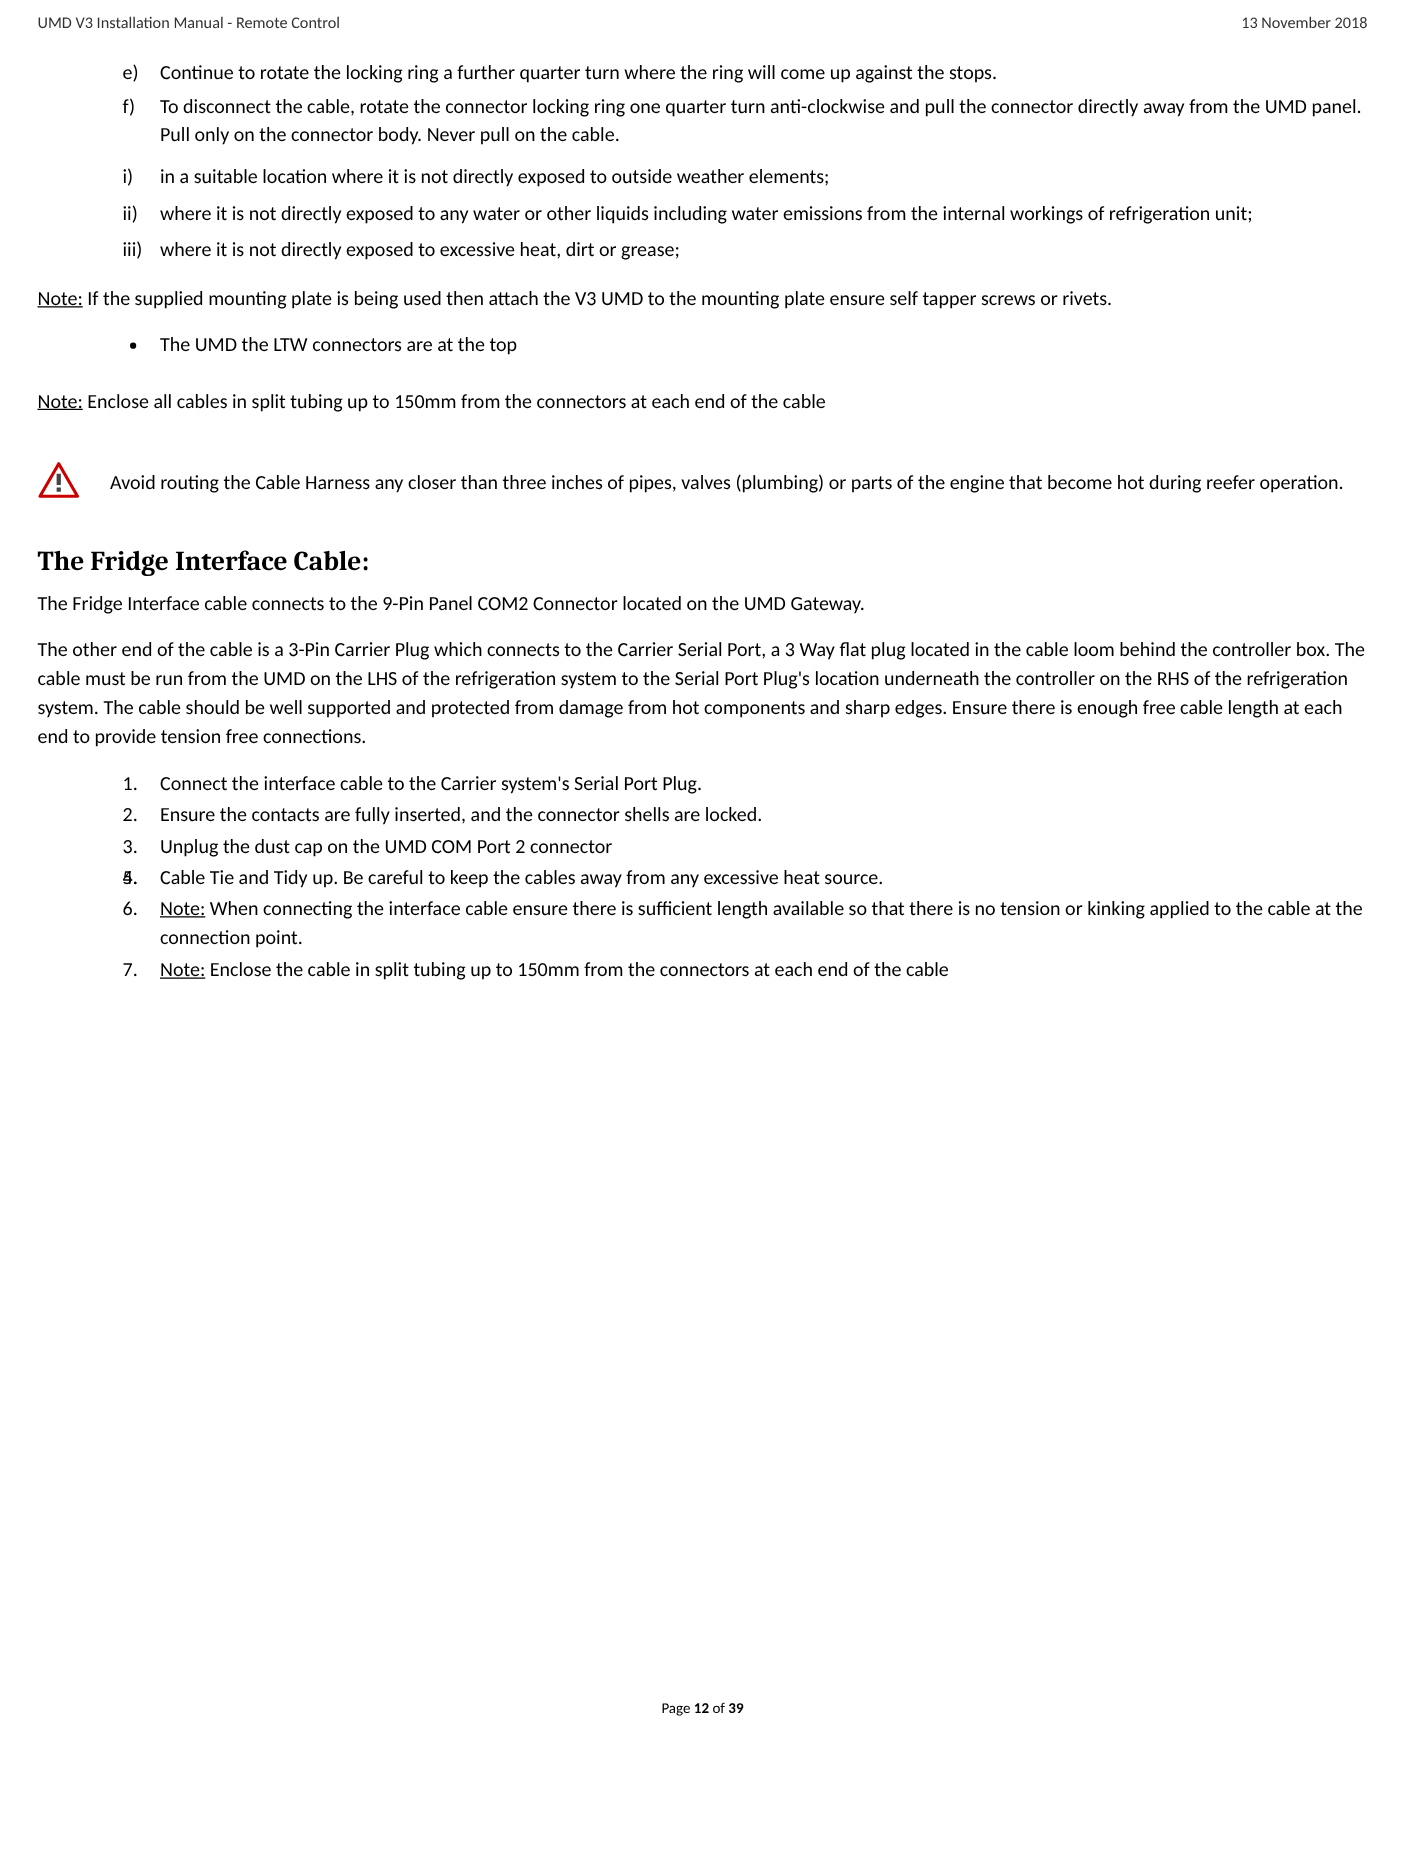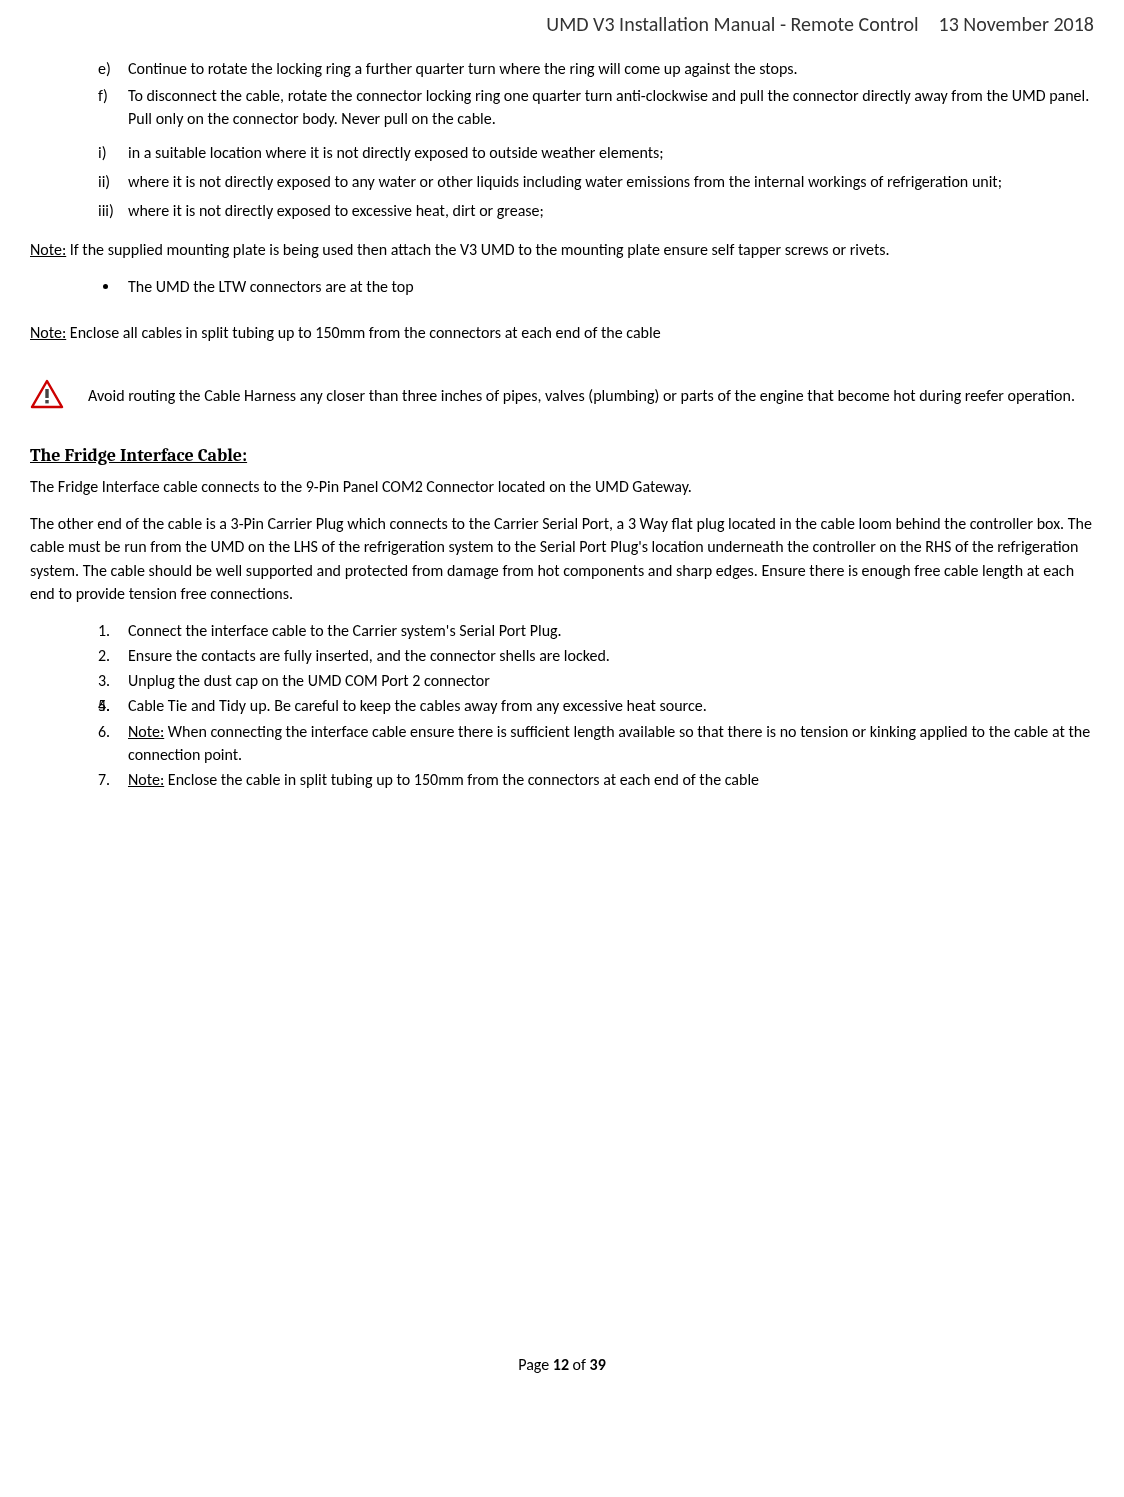--- a/index.html
+++ b/index.html
@@ -13,25 +13,24 @@
       width: 1124px;
     }
     .page {
       padding: 10px 30px 30px 30px;
       min-height: 1400px;
       position: relative;
       box-sizing: border-box;
     }
     .header {
       display: flex;
-      justify-content: flex-end;
-      font-size: 20px;
+      justify-content: space-between;
+      font-size: 13px;
       color: #333;
       margin-bottom: 18px;
-      gap: 20px;
     }
     .list-alpha {
       list-style: none;
       padding-left: 68px;
       margin: 0 0 10px 0;
     }
     .list-alpha li {
       position: relative;
       margin-bottom: 4px;
       padding-left: 30px;
@@ -77,24 +76,23 @@
     }
     .warning-icon {
       flex-shrink: 0;
       margin-top: 2px;
     }
     .warning-text {
       flex: 1;
     }
     h2.section-heading {
       font-family: Cambria, Georgia, serif;
-      font-size: 18px;
+      font-size: 22px;
       font-weight: bold;
       margin: 4px 0 6px 0;
-      text-decoration: underline;
     }
     .numbered-list {
       list-style: none;
       padding-left: 68px;
       margin: 0 0 16px 0;
     }
     .numbered-list li {
       position: relative;
       margin-bottom: 2px;
       padding-left: 30px;
@@ -102,21 +100,21 @@
     .numbered-list li .marker {
       position: absolute;
       left: 0;
     }
     .footer {
       position: absolute;
       bottom: 24px;
       left: 0;
       right: 0;
       text-align: center;
-      font-size: 16px;
+      font-size: 12px;
     }
     .footer .bold {
       font-weight: bold;
     }
   </style>
 </head>
 <body>
 
 <div class="page">
   <div class="header">

